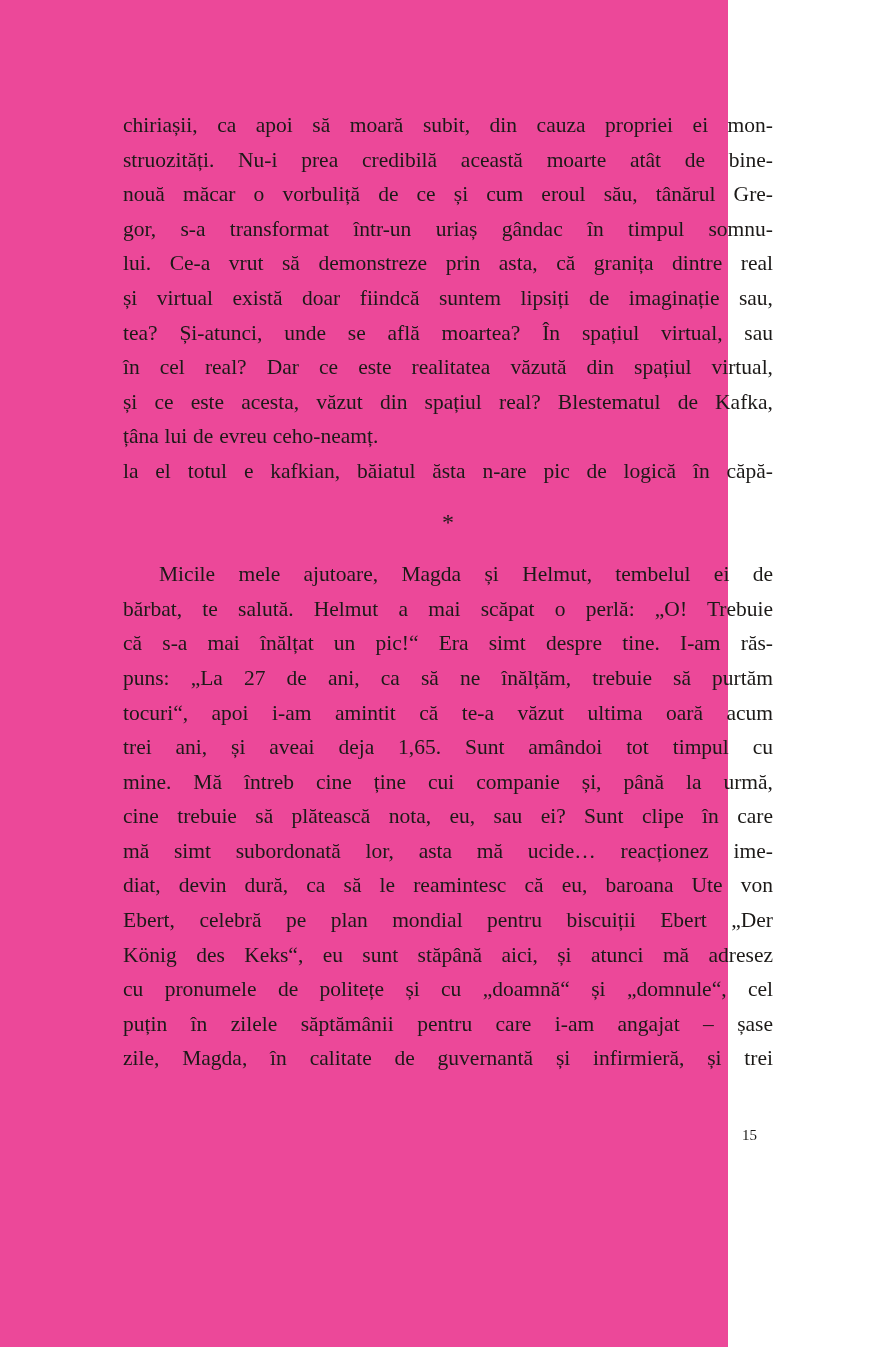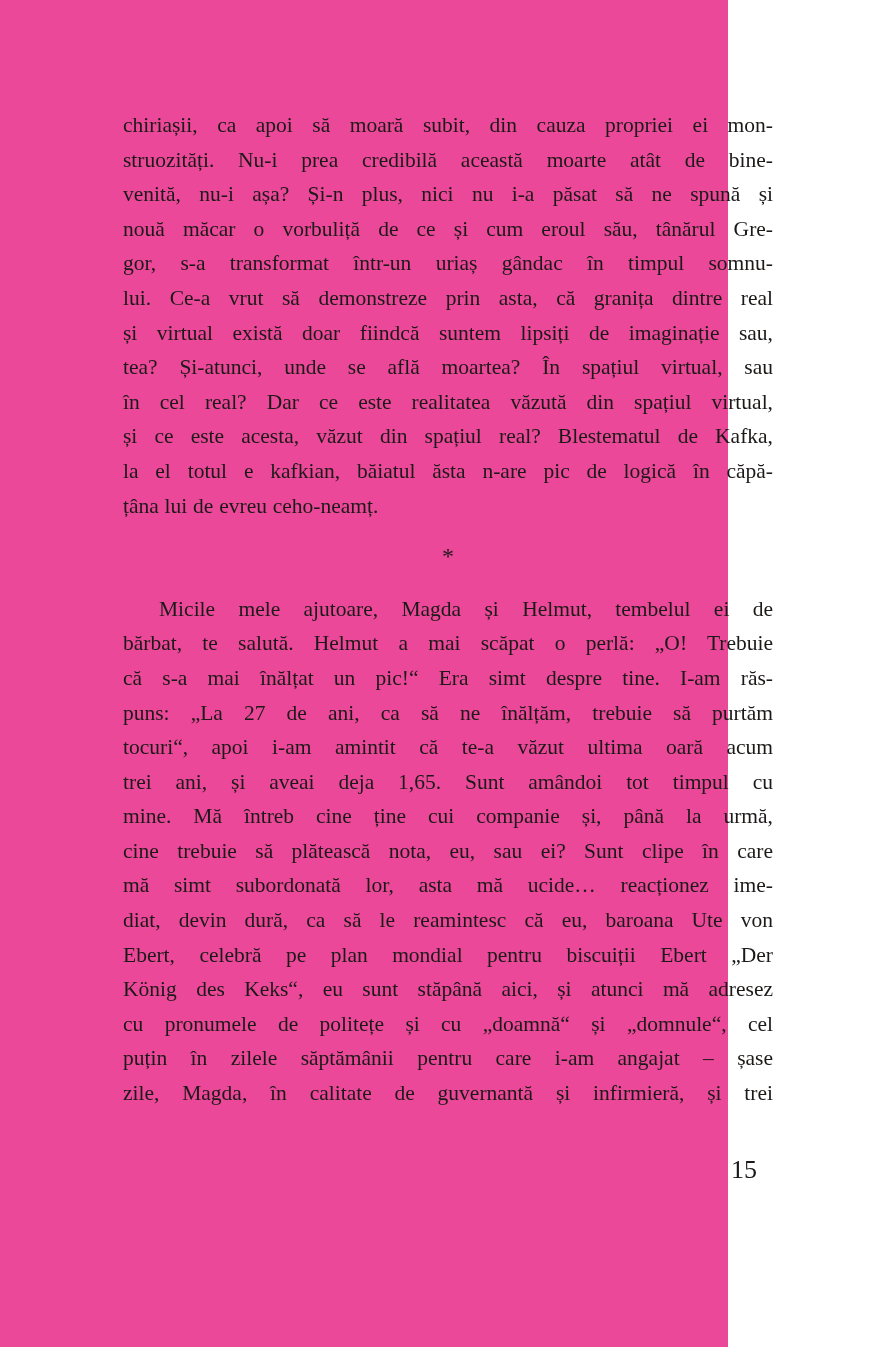--- a/index.html
+++ b/index.html
@@ -51,43 +51,42 @@
     text-align: center;
     font-size: 24px;
     line-height: 34.6px;
     margin: 16px 0 18px 0;
     color: #1c1a18;
   }
   .page-number {
     margin-top: 44px;
     text-align: right;
     padding-right: 16px;
-    font-size: 26px;
+    font-size: 15px;
     line-height: 30px;
   }
 </style>
 </head>
 <body>
 
 <div class="book-page">
   <div class="text-block">
 
     <div class="para">
       <div class="line">chiriașii, ca apoi să moară subit, din cauza propriei ei mon-</div>
       <div class="line">struozități. Nu-i prea credibilă această moarte atât de bine-</div>
-      <div class="line">venită, nu-i așa? Și-n plus, nici nu i-a păsat să ne spună și</div>
       <div class="line">nouă măcar o vorbuliță de ce și cum eroul său, tânărul Gre-</div>
       <div class="line">gor, s-a transformat într-un uriaș gândac în timpul somnu-</div>
       <div class="line">lui. Ce-a vrut să demonstreze prin asta, că granița dintre real</div>
       <div class="line">și virtual există doar fiindcă suntem lipsiți de imaginație sau,</div>
       <div class="line">tea? Și-atunci, unde se află moartea? În spațiul virtual, sau</div>
       <div class="line">în cel real? Dar ce este realitatea văzută din spațiul virtual,</div>
       <div class="line">și ce este acesta, văzut din spațiul real? Blestematul de Kafka,</div>
+      <div class="line last">țâna lui de evreu ceho-neamț.</div>
       <div class="line">la el totul e kafkian, băiatul ăsta n-are pic de logică în căpă-</div>
-      <div class="line last">țâna lui de evreu ceho-neamț.</div>
     </div>
 
     <div class="separator">*</div>
 
     <div class="para">
       <div class="line indent">Micile mele ajutoare, Magda și Helmut, tembelul ei de</div>
       <div class="line">bărbat, te salută. Helmut a mai scăpat o perlă: „O! Trebuie</div>
       <div class="line">că s-a mai înălțat un pic!“ Era simt despre tine. I-am răs-</div>
       <div class="line">puns: „La 27 de ani, ca să ne înălțăm, trebuie să purtăm</div>
       <div class="line">tocuri“, apoi i-am amintit că te-a văzut ultima oară acum</div>

